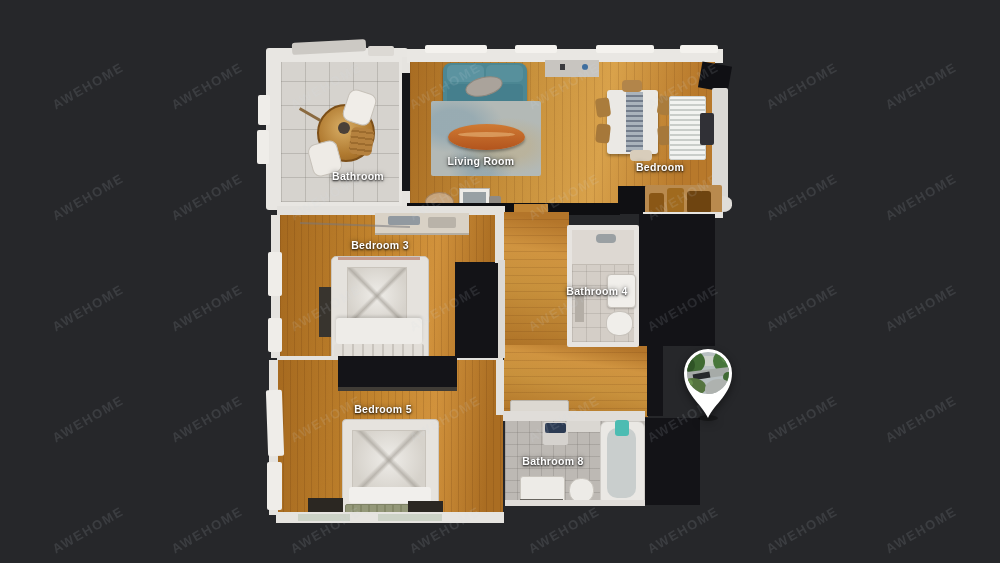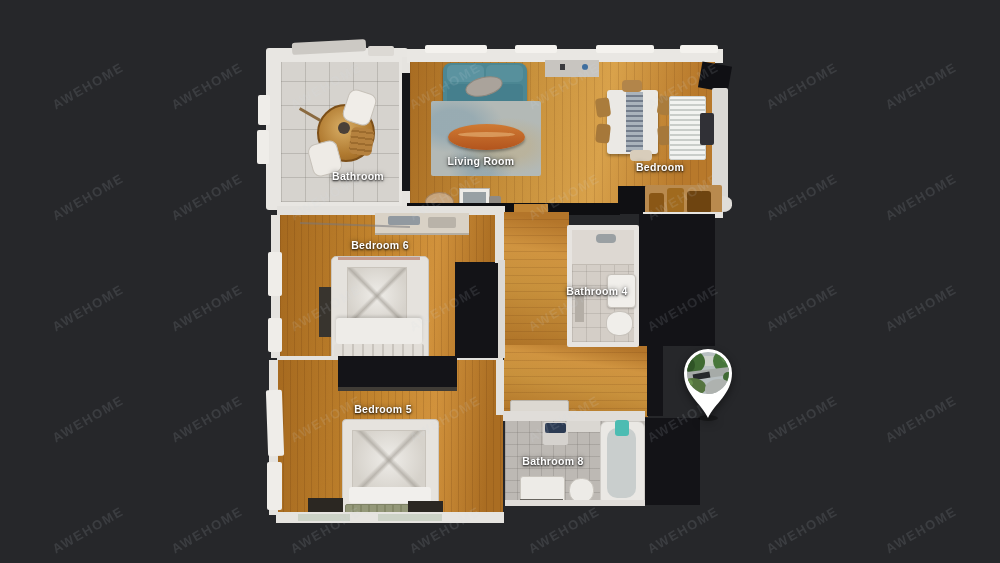--- a/index.html
+++ b/index.html
@@ -230,21 +230,21 @@
       <span class="wm" style="left: 564px; top: 530px;">AWEHOME</span>
       <span class="wm" style="left: 683px; top: 530px;">AWEHOME</span>
       <span class="wm" style="left: 802px; top: 530px;">AWEHOME</span>
       <span class="wm" style="left: 921px; top: 530px;">AWEHOME</span>
     </div>
 
   <div id="labels">
       <div class="room-label" style="left: 358px; top: 176px;">Bathroom</div>
       <div class="room-label" style="left: 481px; top: 161px;">Living Room</div>
       <div class="room-label" style="left: 660px; top: 167px;">Bedroom</div>
-      <div class="room-label" style="left: 380px; top: 245px;">Bedroom 6</div>
+      <div class="room-label" style="left: 380px; top: 245px;">Bedroom 3</div>
       <div class="room-label" style="left: 597px; top: 291px;">Bathroom 4</div>
       <div class="room-label" style="left: 383px; top: 409px;">Bedroom 5</div>
       <div class="room-label" style="left: 553px; top: 461px;">Bathroom 8</div>
     </div>
 
   <svg id="pin" style="left:681px;top:347px;" width="54" height="74" viewBox="0 0 54 74">
     <ellipse cx="27" cy="71" rx="10" ry="3" fill="rgba(0,0,0,.35)"></ellipse>
     <path d="M27 71 C21 57 3 47 3 26 A24 24 0 1 1 51 26 C51 47 33 57 27 71 Z" fill="#ffffff"></path>
     <clipPath id="photoClip">
         <circle cx="27" cy="26" r="21"></circle>

